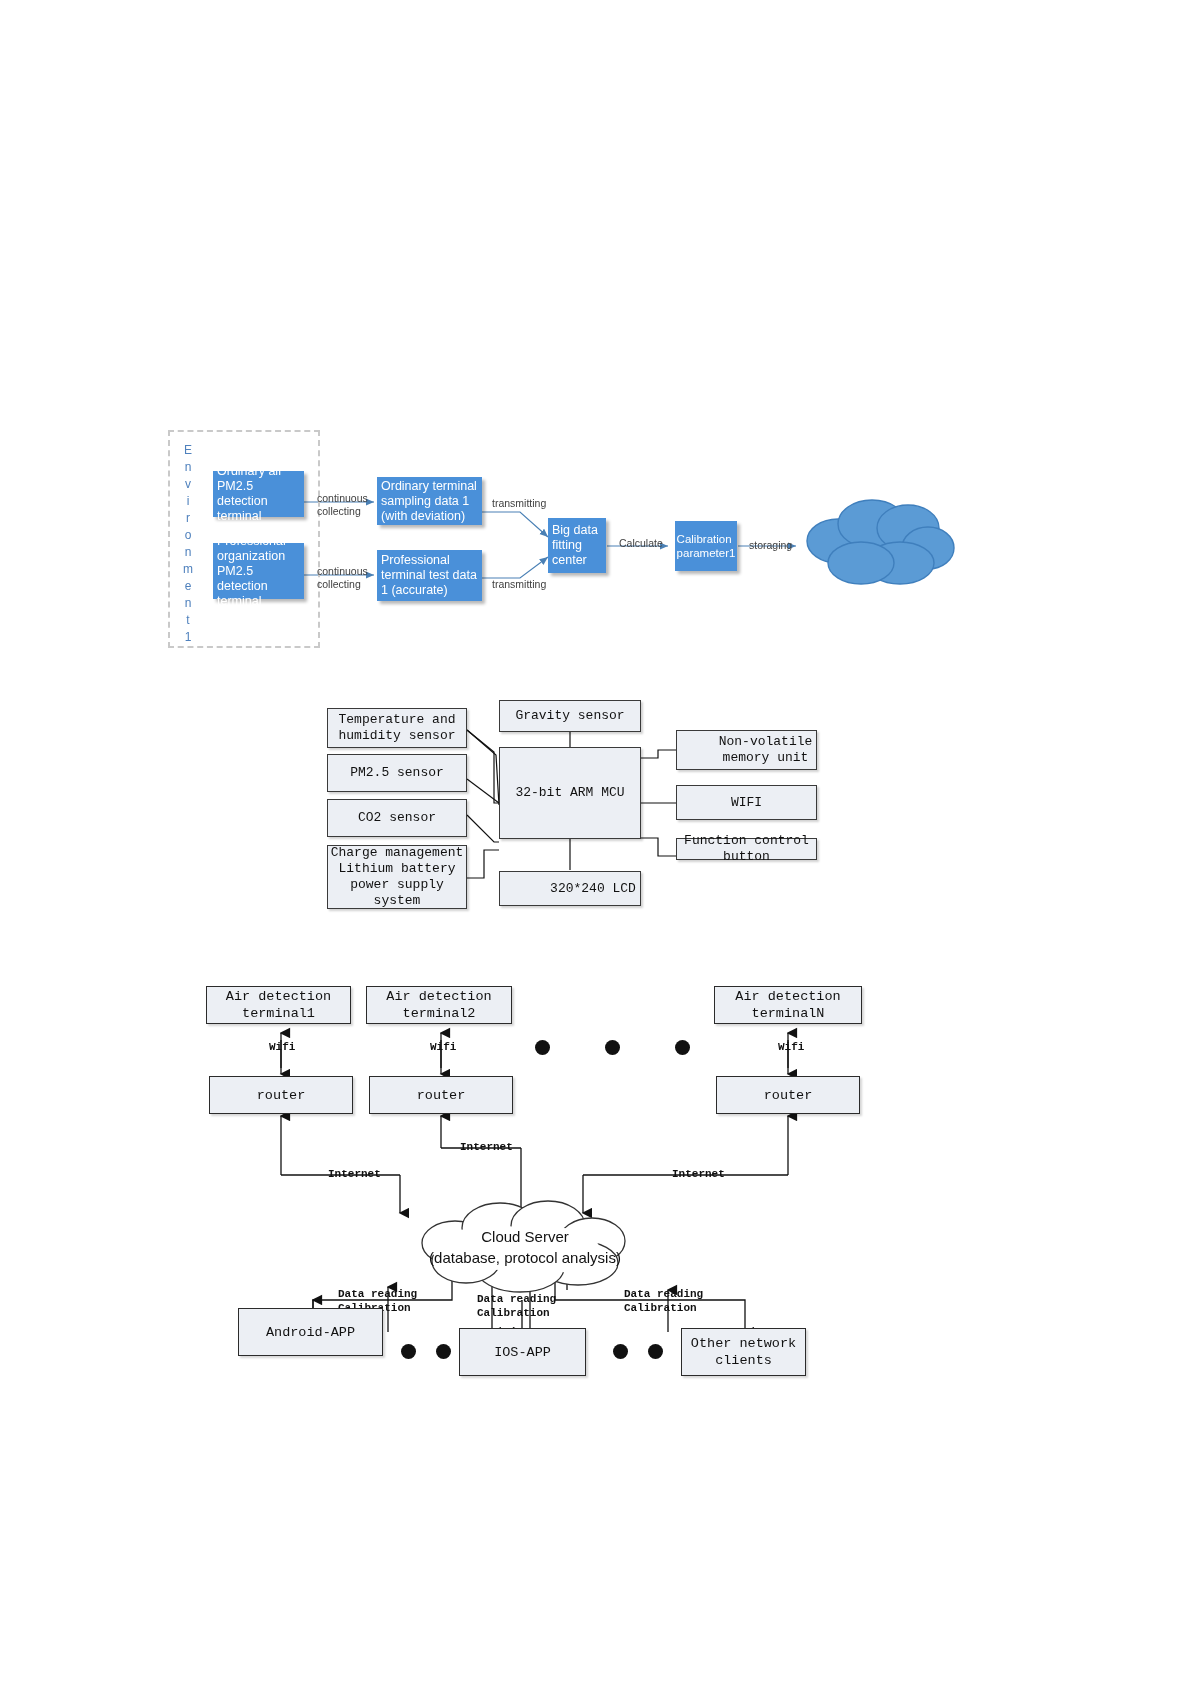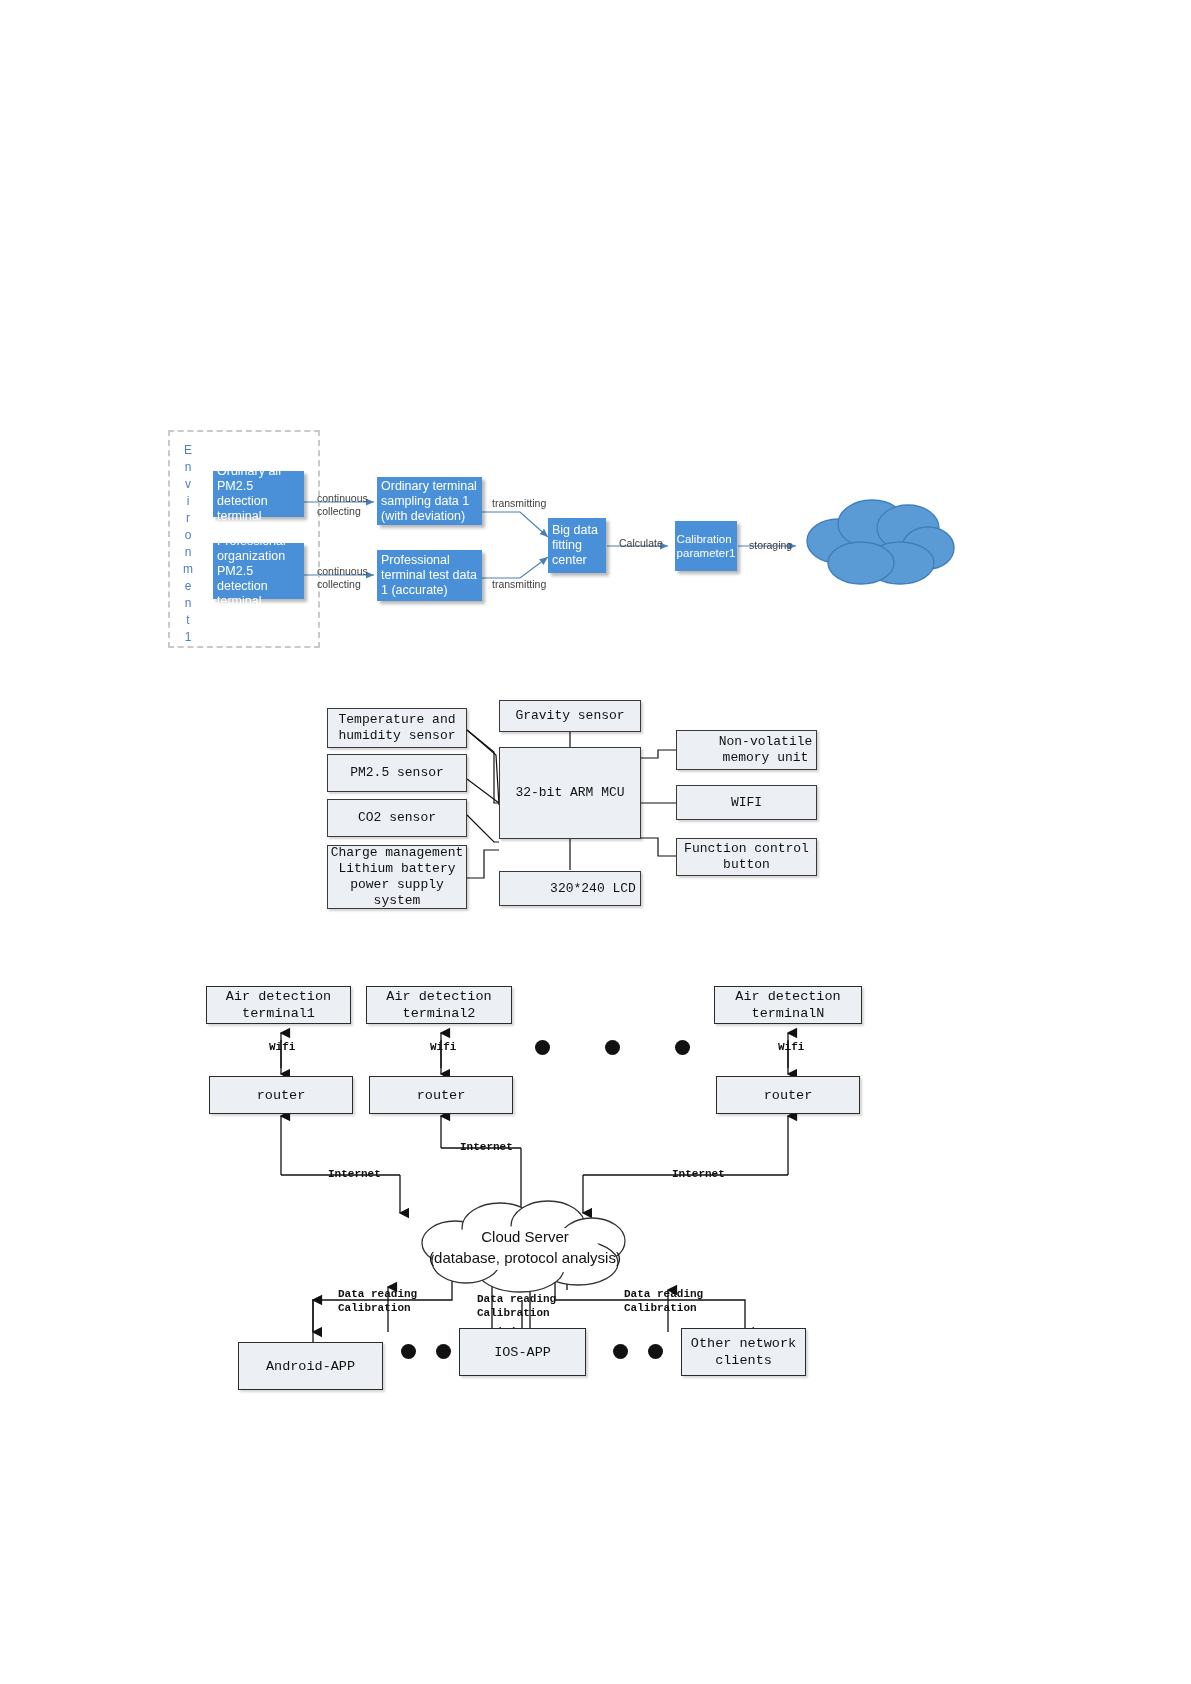--- a/index.html
+++ b/index.html
@@ -137,21 +137,21 @@
     <div class="mbox" style="left:301px;top:155px;width:140px;height:64px;">Charge management Lithium battery power supply system</div>
 
     <div class="mbox" style="left:473px;top:10px;width:142px;height:32px;">Gravity sensor</div>
 
     <div class="mbox" style="left:473px;top:57px;width:142px;height:92px;">32-bit ARM MCU</div>
 
     <div class="mbox" style="left:473px;top:181px;width:142px;height:35px;padding-left:48px;">320*240 LCD</div>
 
     <div class="mbox" style="left:650px;top:40px;width:141px;height:40px;padding-left:40px;">Non-volatile memory unit</div>
     <div class="mbox" style="left:650px;top:95px;width:141px;height:35px;">WIFI</div>
-    <div class="mbox" style="left:650px;top:148px;width:141px;height:38px;">Function control button</div>
+    <div class="mbox" style="left:650px;top:148px;width:141px;height:22px;">Function control button</div>
   </div>
 
   <div class="d3">
     <svg width="1191" height="430">
       <defs>
         <marker id="ah3" markerWidth="9" markerHeight="9" refX="4" refY="7" orient="auto">
           <path d="M0,0 L8,0 L4,8 z" fill="#111"></path>
         </marker>
         <marker id="ah3u" markerWidth="9" markerHeight="9" refX="4" refY="1" orient="auto">
           <path d="M4,0 L8,8 L0,8 z" fill="#111"></path>
@@ -234,21 +234,21 @@
       <span>(database, protocol analysis)</span>
     </div>
 
     <div class="nlbl" style="left:338px;top:327px;line-height:14px;">Data reading
 Calibration</div>
     <div class="nlbl" style="left:477px;top:332px;line-height:14px;">Data reading
 Calibration</div>
     <div class="nlbl" style="left:624px;top:327px;line-height:14px;">Data reading
 Calibration</div>
 
-    <div class="nbox" style="left:238px;top:382px;width:145px;height:48px;">Android-APP</div>
+    <div class="nbox" style="left:238px;top:348px;width:145px;height:48px;">Android-APP</div>
     <div class="nbox" style="left:459px;top:368px;width:127px;height:48px;">IOS-APP</div>
     <div class="nbox" style="left:681px;top:368px;width:125px;height:48px;">Other network clients</div>
 
     <div class="dot" style="left:401px;top:384px;"></div>
     <div class="dot" style="left:436px;top:384px;"></div>
     <div class="dot" style="left:613px;top:384px;"></div>
     <div class="dot" style="left:648px;top:384px;"></div>
   </div>
 
 </div>

